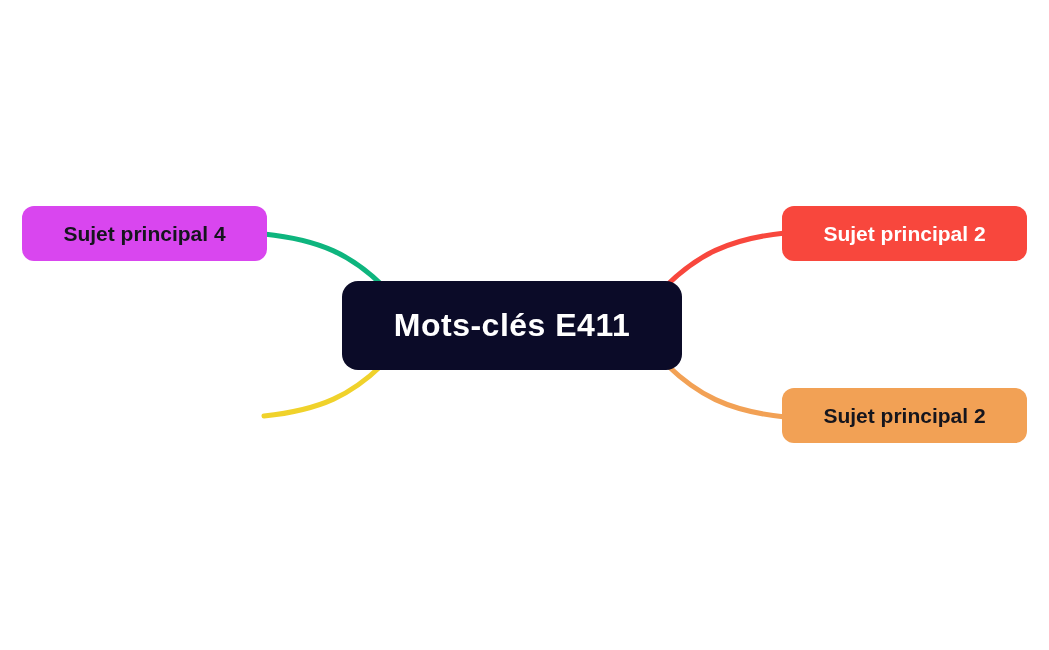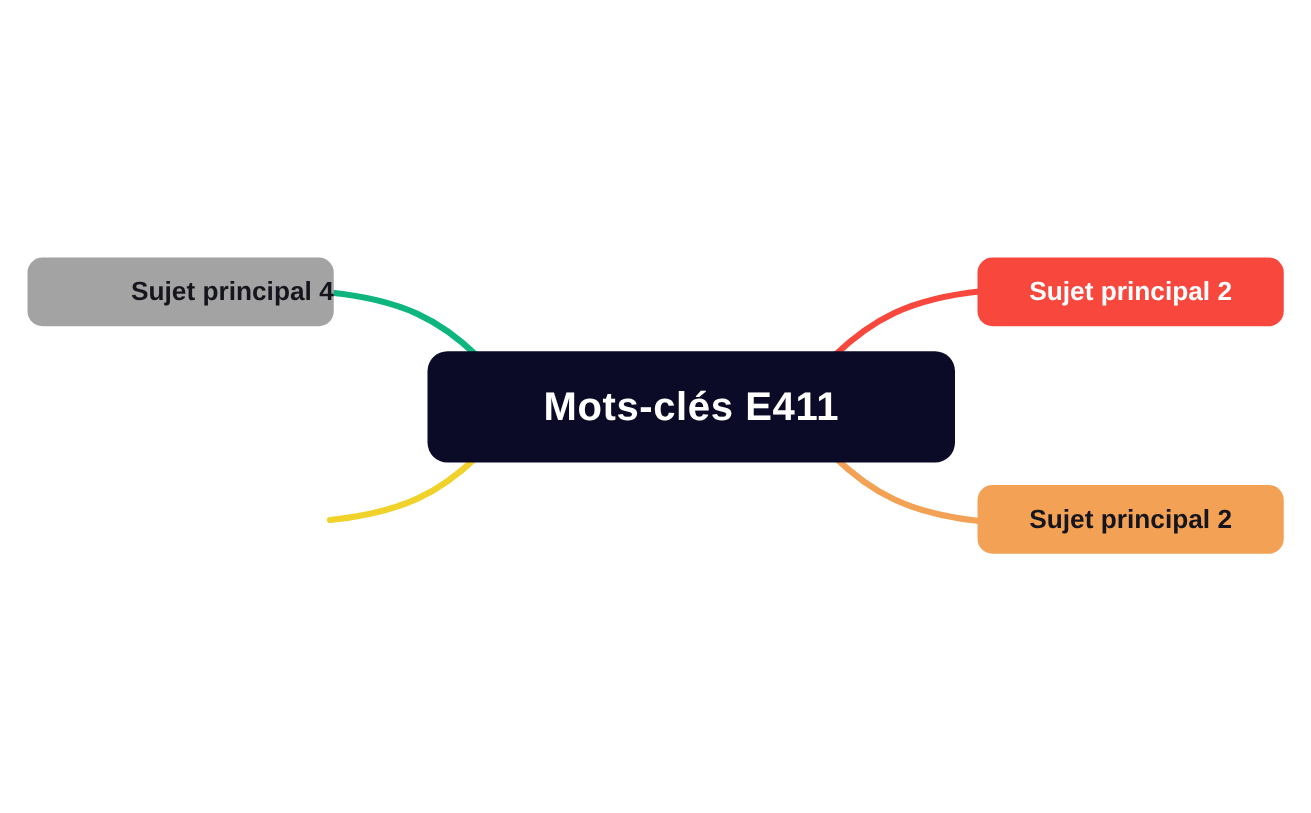--- a/index.html
+++ b/index.html
@@ -28,21 +28,21 @@
     position: absolute;
     z-index: 2;
     display: flex;
     align-items: center;
     justify-content: center;
     box-sizing: border-box;
   }
   .root-node {
     left: 342px;
     top: 281px;
-    width: 422px;
+    width: 340px;
     height: 89px;
     border-radius: 16px;
     font-size: 32px;
     font-weight: 700;
     letter-spacing: 0.5px;
   }
   .branch-node {
     width: 245px;
     height: 55px;
     border-radius: 12px;
@@ -67,21 +67,21 @@
     <path d="M 264 234 C 322 240 352 256 382 285" stroke="#0eb57e"></path>
     <path d="M 785 233 C 727 239 697 256 667 285" stroke="#f8473d"></path>
     <path d="M 264 416 C 322 410 352 394 382 365" stroke="#f0d22b"></path>
     <path d="M 785 417 C 727 411 697 394 667 365" stroke="#f2a155"></path>
   </svg>
 
   <div class="node root-node" style="background-color: rgb(11, 11, 40); color: rgb(255, 255, 255);">
     <span class="node-label">Mots-clés E411</span>
   </div>
 
-  <div class="node branch-node pos-top-left" style="background-color: #a3a3a3; color: rgb(21, 21, 29); justify-content: flex-end;">
+  <div class="node branch-node pos-top-left" style="background-color: #d946ef; color: rgb(21, 21, 29);">
     <span class="node-label">Sujet principal 4</span>
   </div>
 
   <div class="node branch-node pos-top-right" style="background-color: rgb(248, 71, 61); color: rgb(255, 255, 255);">
     <span class="node-label">Sujet principal 2</span>
   </div>
 
 
   <div class="node branch-node pos-bottom-right" style="background-color: rgb(242, 161, 85); color: rgb(21, 21, 29);">
     <span class="node-label">Sujet principal 2</span>

